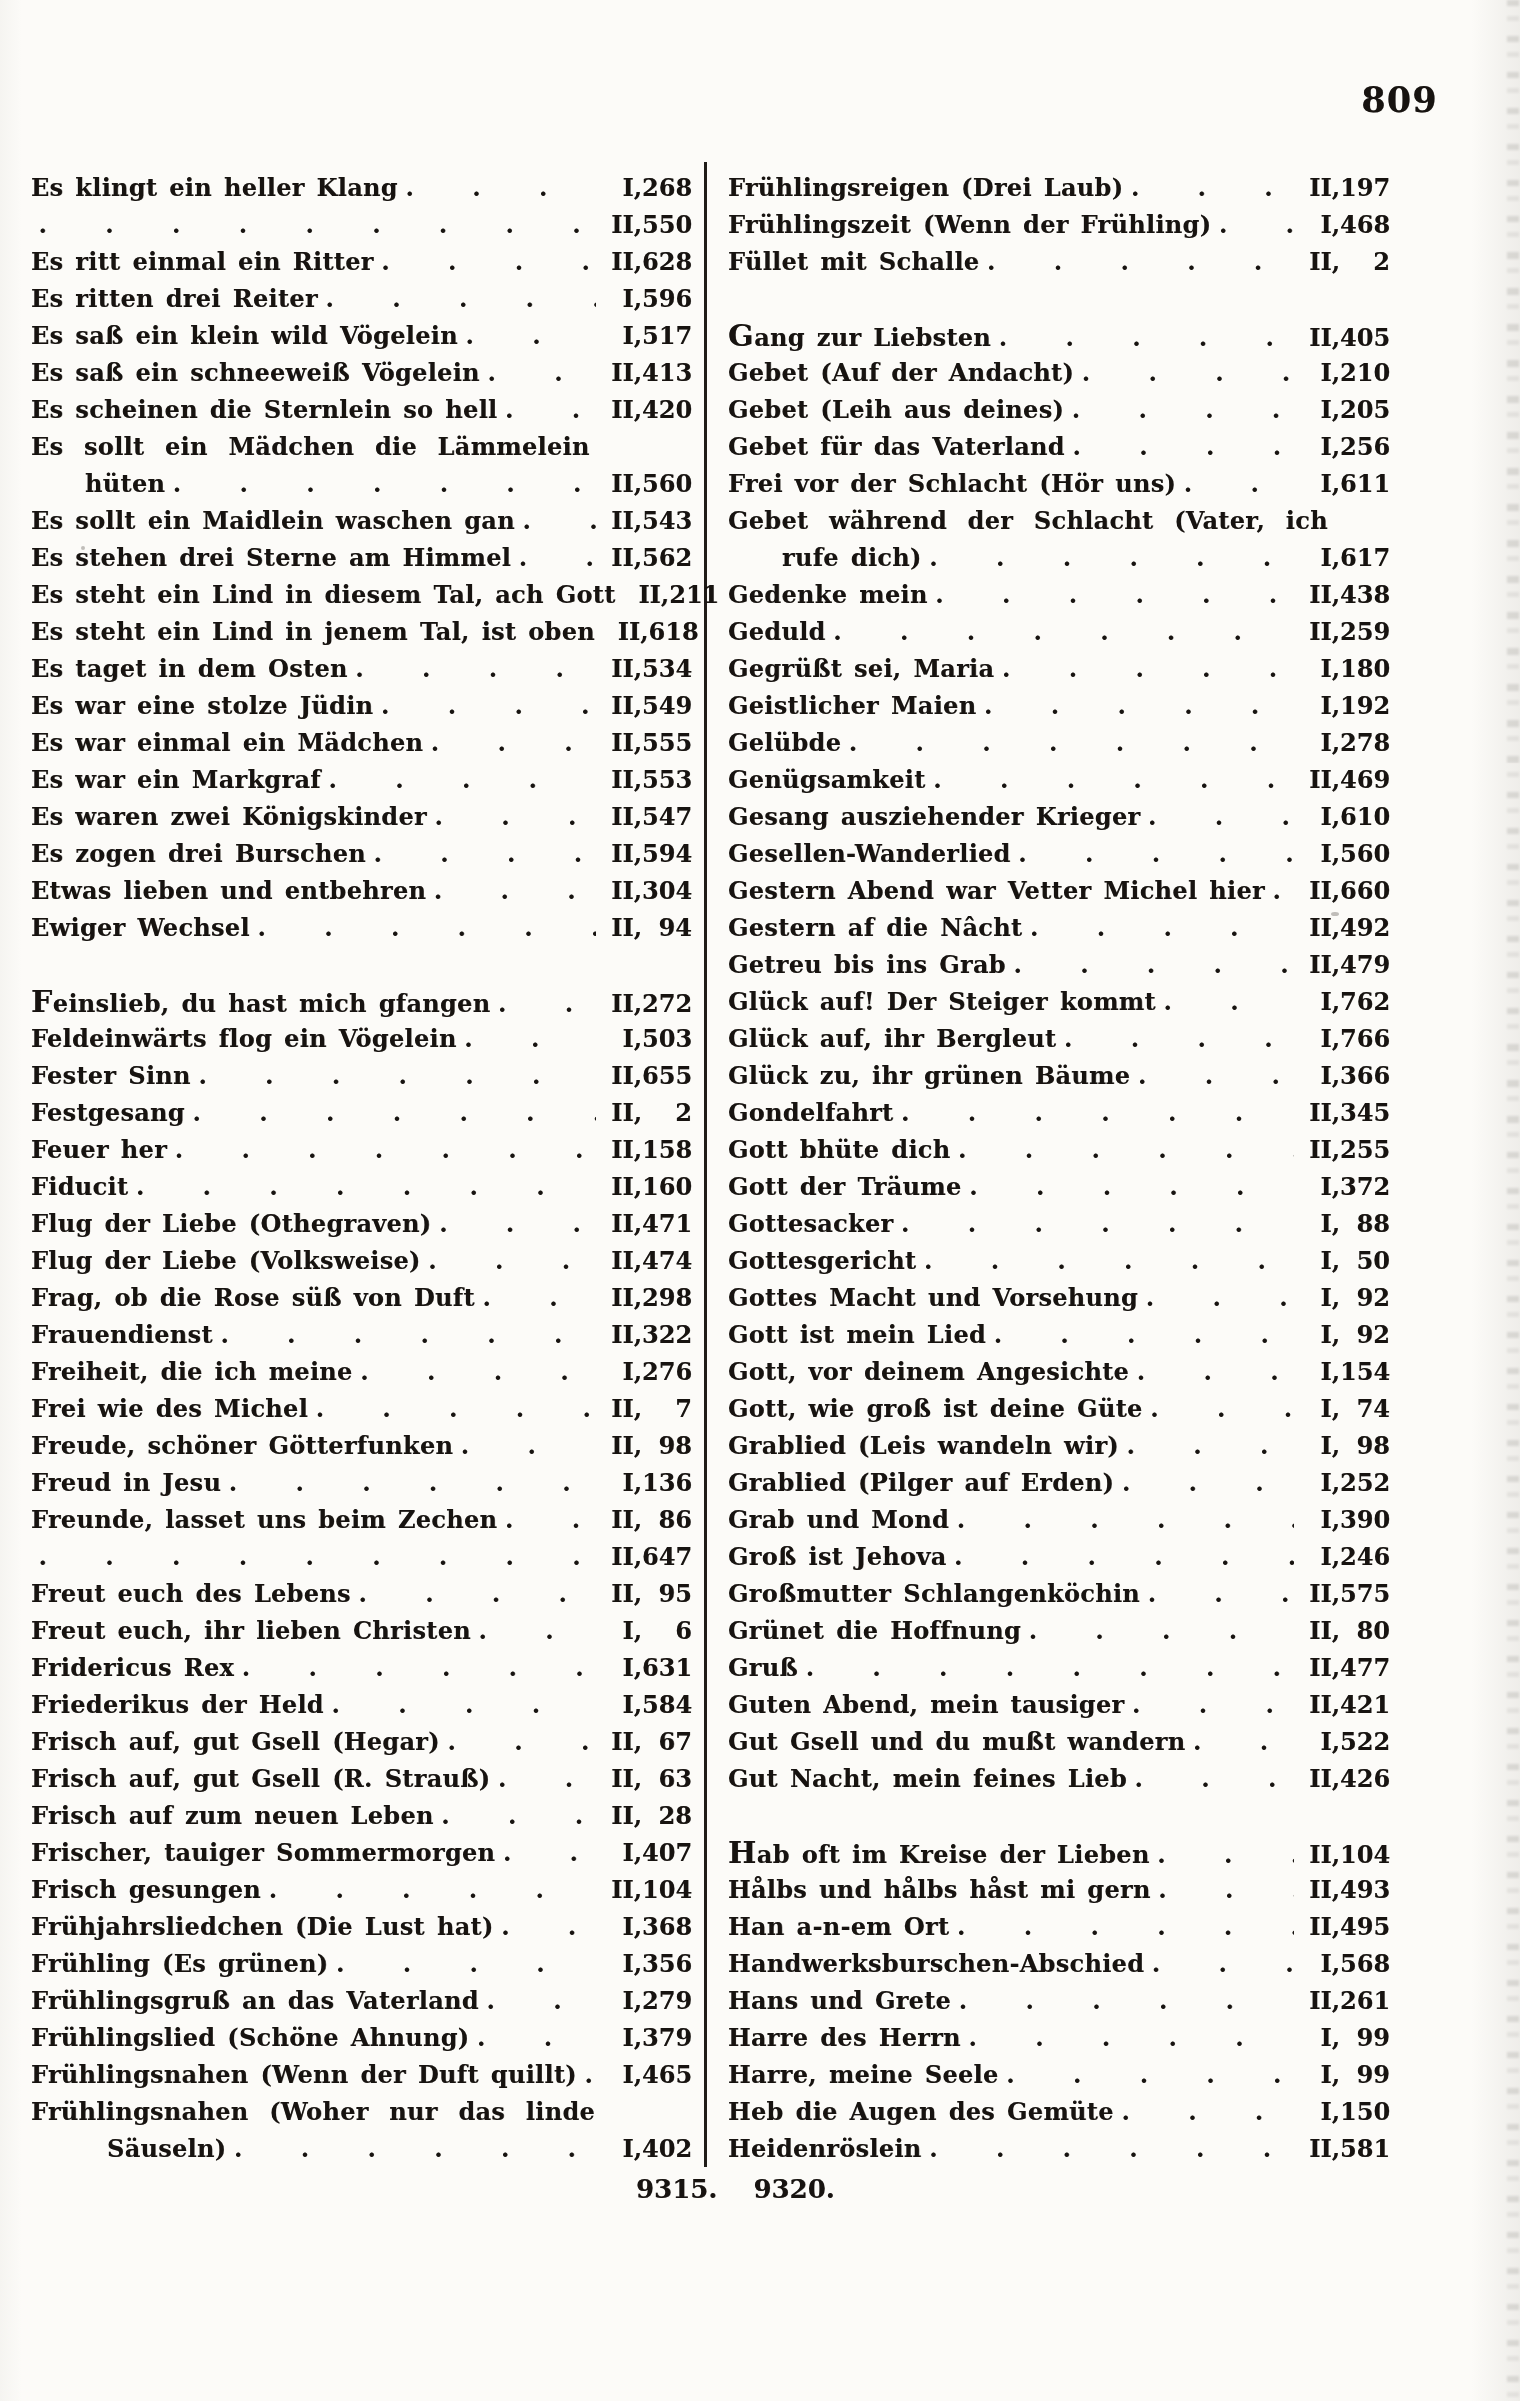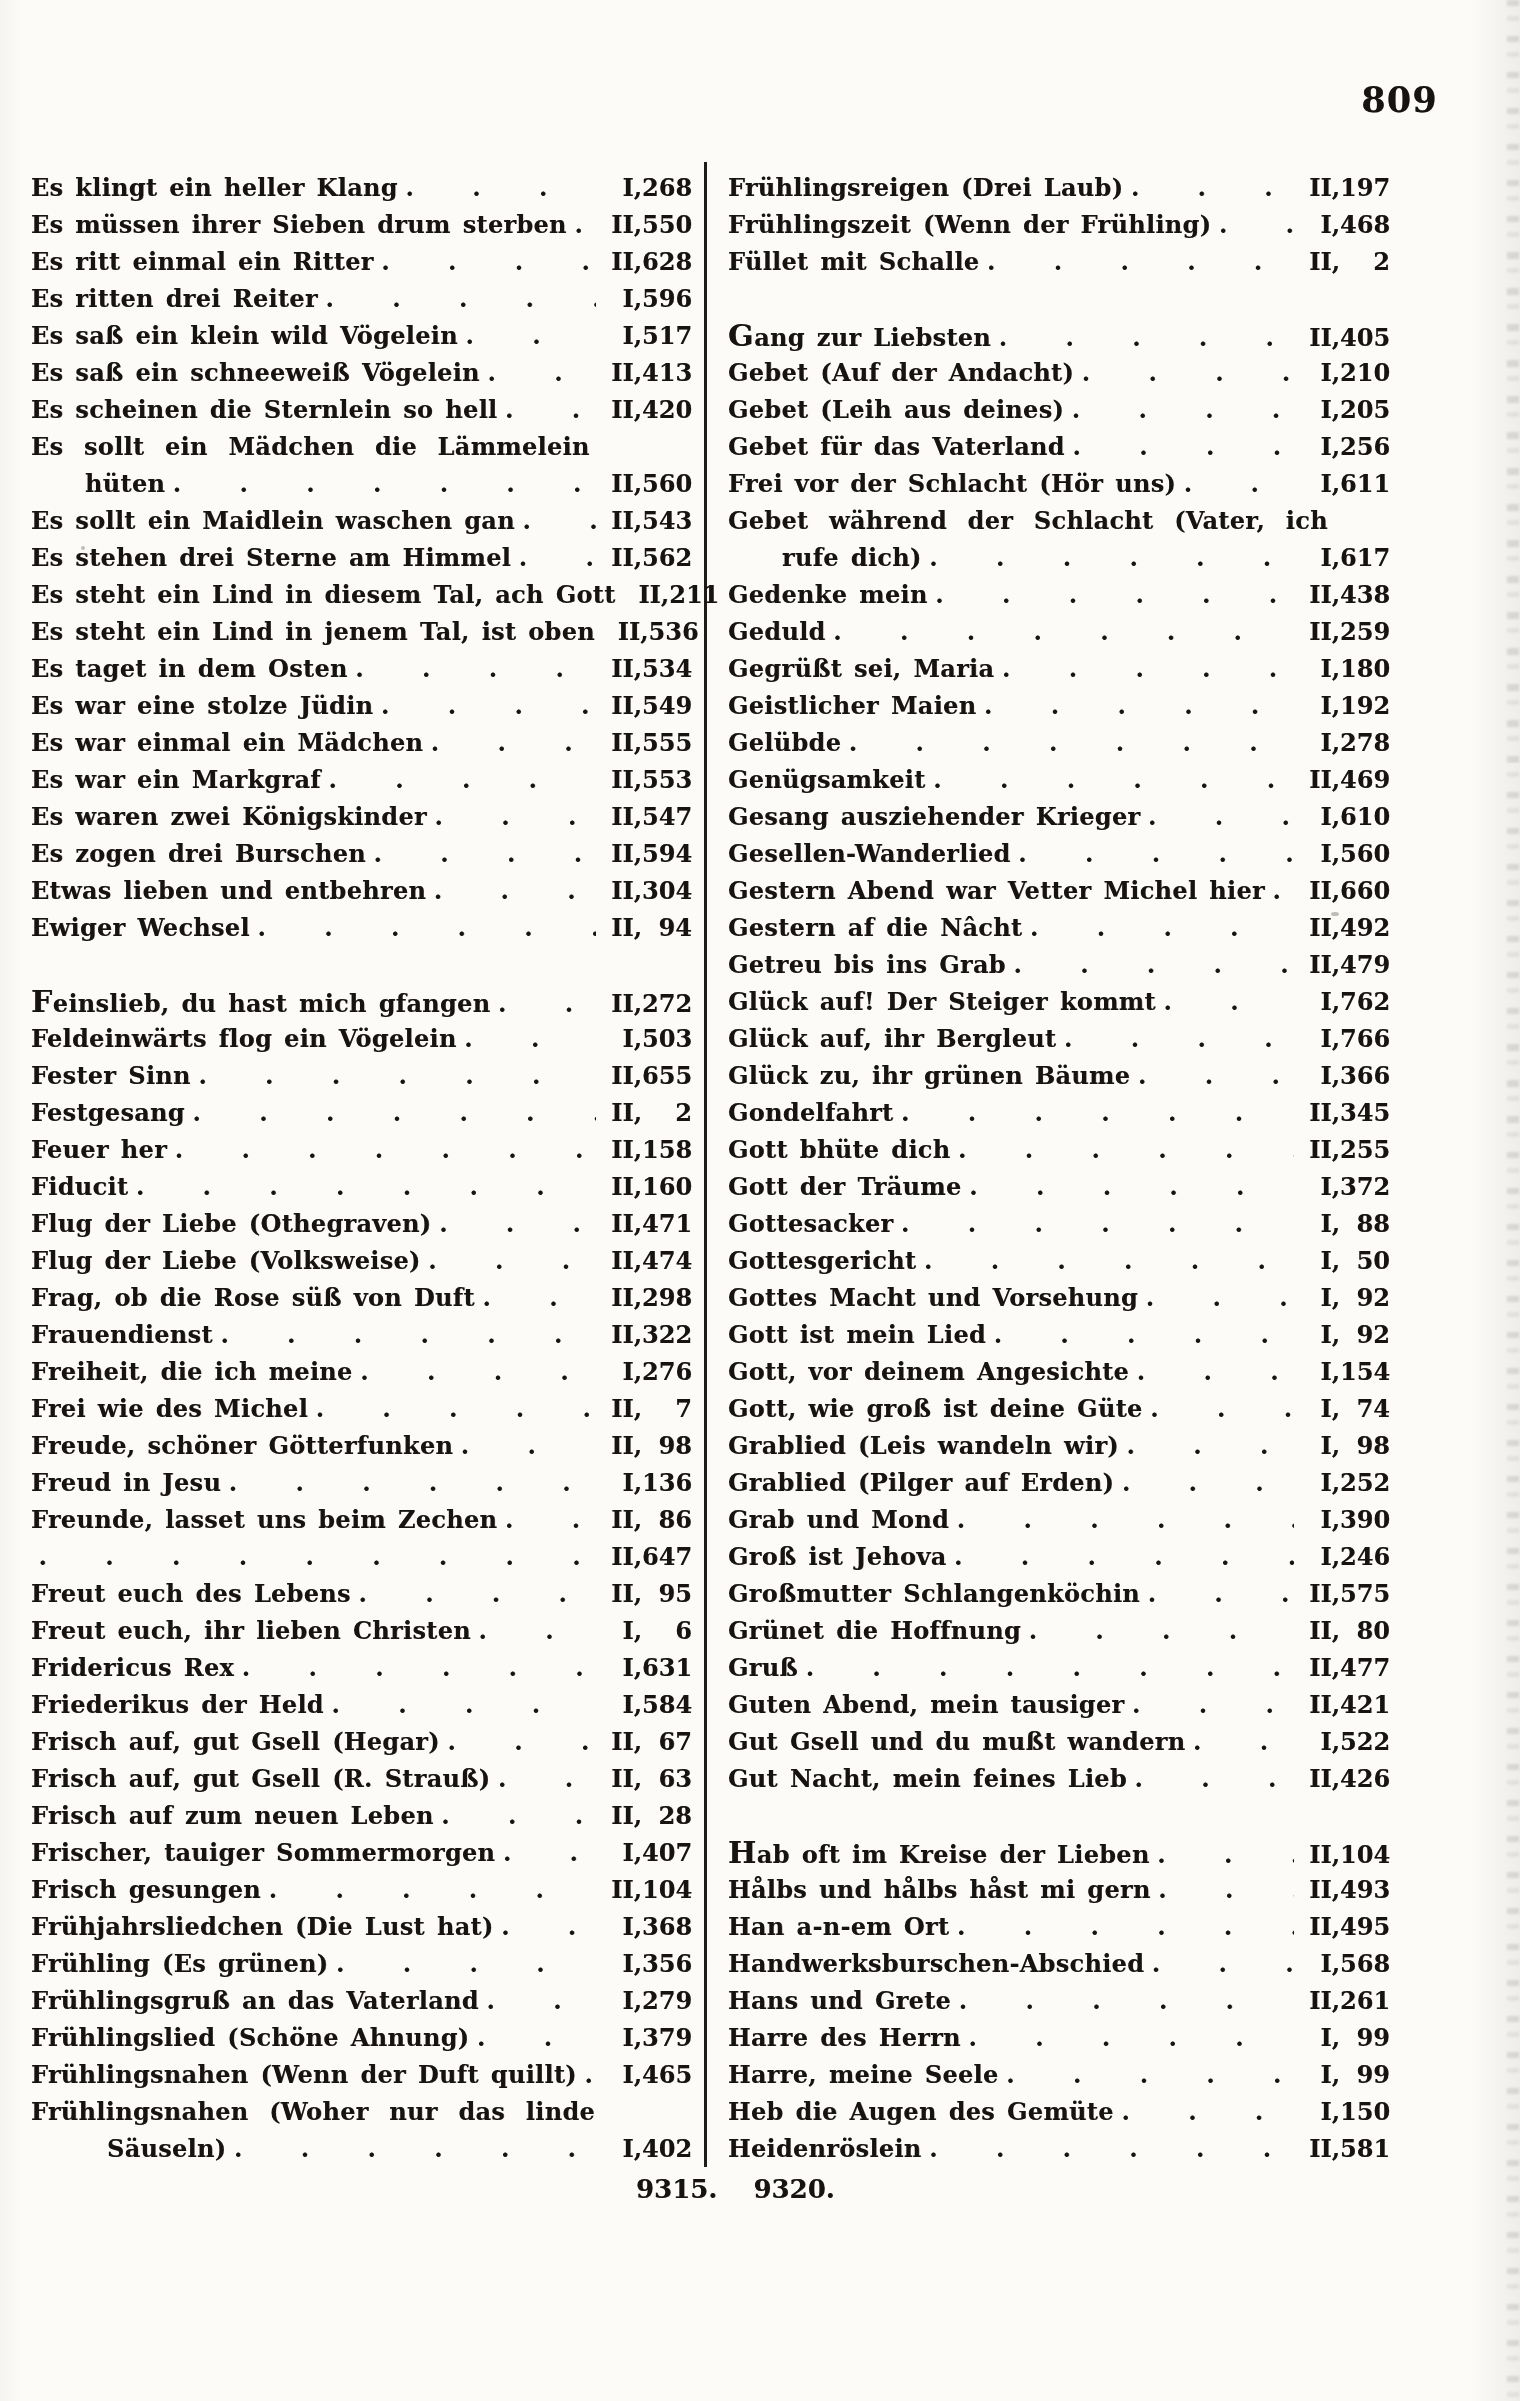--- a/index.html
+++ b/index.html
@@ -97,21 +97,20 @@
   <div class="pagenum">809</div>
   <div class="divider"></div>
   <div class="col col-left" id="col-left">
       <div class="row">
     <span class="title">Es klingt ein heller Klang</span>
     <span class="dots">. . . . . . . . . . . . . . . . . . . . . . . . . . . . . . </span>
     <span class="vol">I,</span>
     <span class="pg">268</span>
   </div>
       <div class="row">
-    <span class="title">Es müssen ihrer Sieben drum sterben</span>
     <span class="dots">. . . . . . . . . . . . . . . . . . . . . . . . . . . . . . </span>
     <span class="vol">II,</span>
     <span class="pg">550</span>
   </div>
       <div class="row">
     <span class="title">Es ritt einmal ein Ritter</span>
     <span class="dots">. . . . . . . . . . . . . . . . . . . . . . . . . . . . . . </span>
     <span class="vol">II,</span>
     <span class="pg">628</span>
   </div>
@@ -164,21 +163,21 @@
       <div class="row">
     <span class="title">Es steht ein Lind in diesem Tal, ach Gott</span>
     <span class="dots">. . . . . . . . . . . . . . . . . . . . . . . . . . . . . . </span>
     <span class="vol">II,</span>
     <span class="pg">211</span>
   </div>
       <div class="row">
     <span class="title">Es steht ein Lind in jenem Tal, ist oben</span>
     <span class="dots">. . . . . . . . . . . . . . . . . . . . . . . . . . . . . . </span>
     <span class="vol">II,</span>
-    <span class="pg">536</span>
+    <span class="pg">618</span>
   </div>
       <div class="row">
     <span class="title">Es taget in dem Osten</span>
     <span class="dots">. . . . . . . . . . . . . . . . . . . . . . . . . . . . . . </span>
     <span class="vol">II,</span>
     <span class="pg">534</span>
   </div>
       <div class="row">
     <span class="title">Es war eine stolze Jüdin</span>
     <span class="dots">. . . . . . . . . . . . . . . . . . . . . . . . . . . . . . </span>

